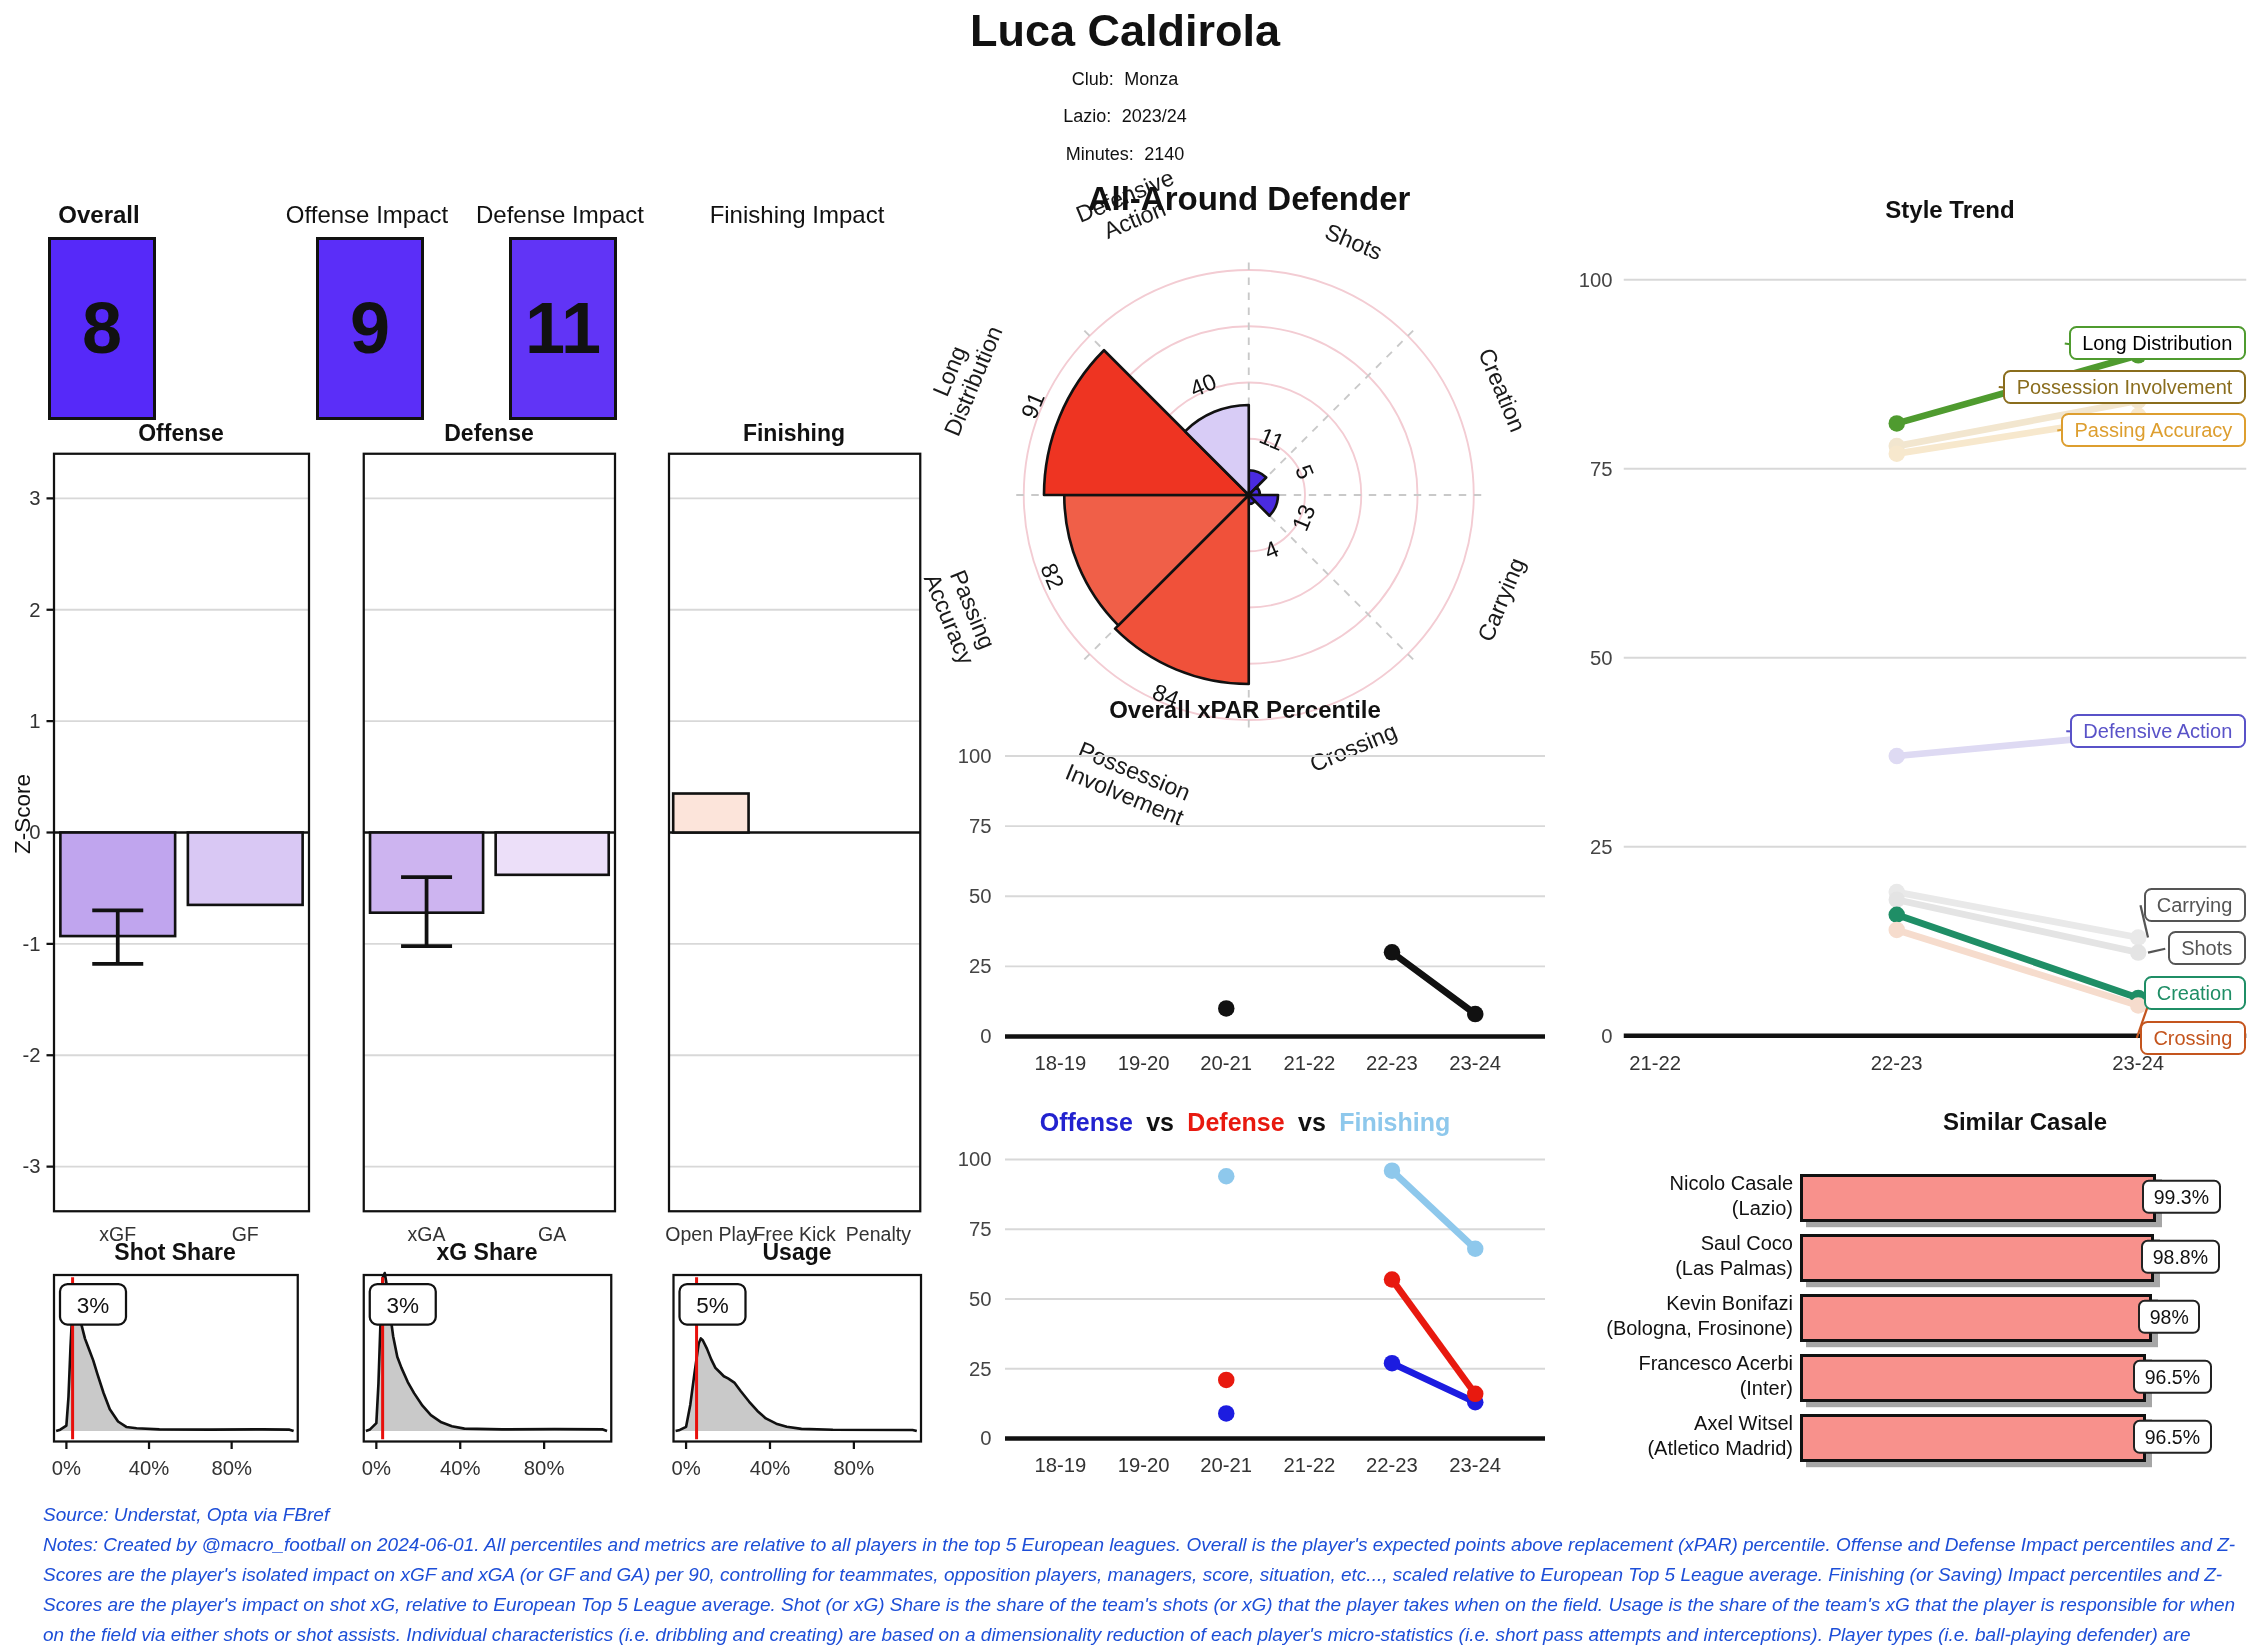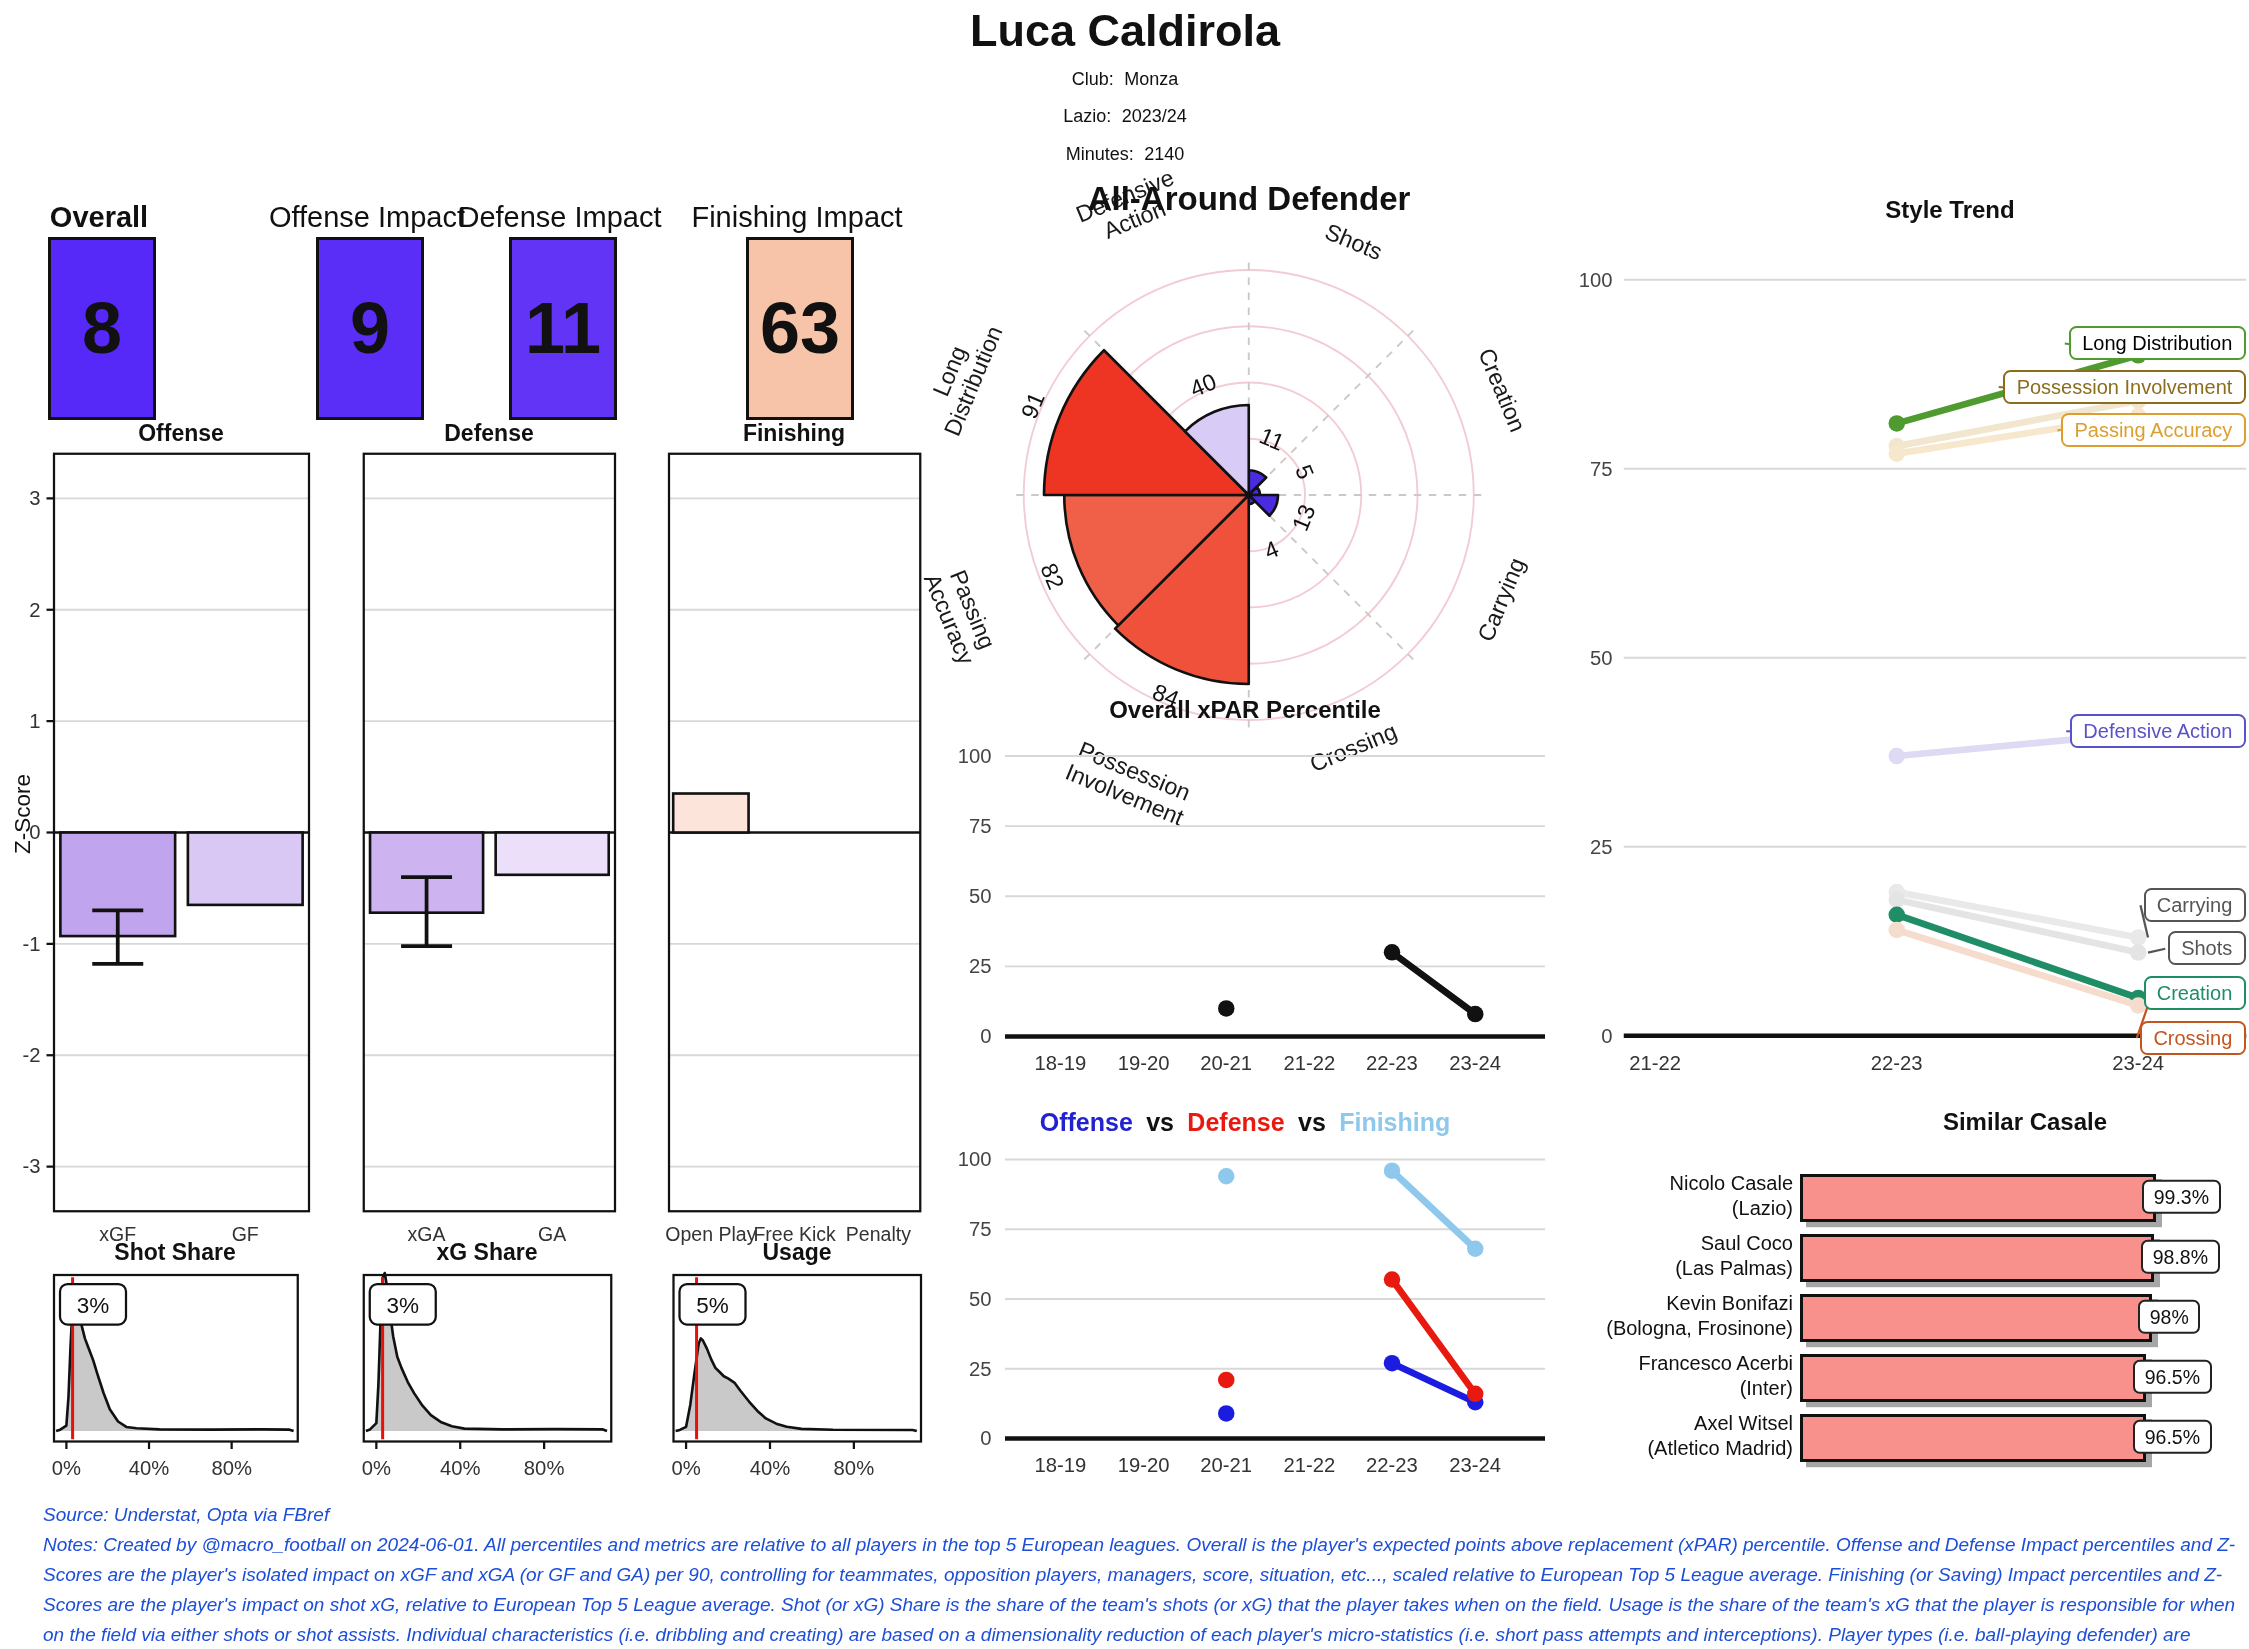--- a/index.html
+++ b/index.html
@@ -5,21 +5,21 @@
   html,body{margin:0;padding:0;background:#fff;}
   #root{position:relative;width:2250px;height:1650px;background:#fff;overflow:hidden;
         font-family:"Liberation Sans",sans-serif;color:#111;}
   #charts{position:absolute;left:0;top:0;}
   .abs{position:absolute;}
   .ctr{transform:translateX(-50%);white-space:nowrap;}
   .hdr-title{font-size:45px;font-weight:bold;}
   .hdr-line{font-size:18px;}
   .hdr-line .lbl{margin-right:10.5px;}
   .ttl{position:absolute;transform:translateX(-50%);font-weight:bold;font-size:23px;white-space:nowrap;}
-  .impact-label{position:absolute;transform:translateX(-50%);font-size:29px;white-space:nowrap;}
+  .impact-label{position:absolute;transform:translateX(-50%);font-size:24px;white-space:nowrap;}
   .impact-label.bold{font-weight:bold;}
   .impact-box{position:absolute;width:102px;height:177px;border:3px solid #111;
               text-align:center;line-height:177px;font-size:72px;font-weight:600;}
   .ylab{position:absolute;font-size:22.5px;transform:translate(-50%,-50%) rotate(-90deg);white-space:nowrap;}
   .slabel{position:absolute;right:4.5px;background:#fff;border:2.2px solid;border-radius:7.5px;
           padding:3.7px 11.2px;font-size:20px;white-space:nowrap;z-index:3;}
   .pname{position:absolute;text-align:right;font-size:20px;line-height:25px;transform:translateY(-50%);white-space:nowrap;}
   .pbar{position:absolute;background:#f8918c;border:3px solid #111;box-shadow:6px 5.2px 0 rgba(0,0,0,0.35);}
   .pval{position:absolute;background:#fff;border:2.2px solid #222;border-radius:6.7px;
         padding:3.7px 9.7px;font-size:19.5px;transform:translateY(-50%);white-space:nowrap;z-index:2;}
@@ -282,21 +282,20 @@
     <span class="lbl">Minutes:</span><span>2140</span>
   </div>
 
   <div class="impact-label bold" style="left:99px;top:201px;">Overall</div>
   <div class="impact-box" id="card0" style="left: 48px; top: 237px; background: rgb(86, 41, 249);">8</div>
   <div class="impact-label" style="left:367px;top:201px;">Offense Impact</div>
   <div class="impact-box" id="card1" style="left: 316px; top: 237px; background: rgb(91, 46, 248);">9</div>
   <div class="impact-label" style="left:560px;top:201px;">Defense Impact</div>
   <div class="impact-box" id="card2" style="left: 509px; top: 237px; background: rgb(97, 52, 246);">11</div>
   <div class="impact-label" style="left:797px;top:201px;">Finishing Impact</div>
-  <div class="impact-box" id="card3" style="left: 746px; top: 237px; background: rgb(248, 196, 169);">63</div>
 
   <div class="ttl" style="left:181px;top:420px;">Offense</div>
   <div class="ttl" style="left:489px;top:420px;">Defense</div>
   <div class="ttl" style="left:794px;top:420px;">Finishing</div>
   <div class="ylab" style="left:22.5px;top:814px;">Z-Score</div>
   <div class="ttl" style="left:1249px;top:180px;font-size:33px;">All-Around Defender</div>
   <div class="ttl" style="left:1245px;top:696px;font-size:24px;">Overall xPAR Percentile</div>
   <div class="abs ctr" style="left:1245px;top:1108px;" id="odf-title"><span class="odf-part" style="color: rgb(34, 34, 207);">Offense</span><span class="odf-part" style="color: rgb(17, 17, 17);">vs</span><span class="odf-part" style="color: rgb(232, 25, 15);">Defense</span><span class="odf-part" style="color: rgb(17, 17, 17);">vs</span><span class="odf-part" style="color: rgb(142, 200, 236);">Finishing</span></div>
   <div class="ttl" style="left:1950px;top:196px;font-size:24px;">Style Trend</div>
   <div class="ttl" style="left:2025px;top:1108px;font-size:24px;">Similar Casale</div>

